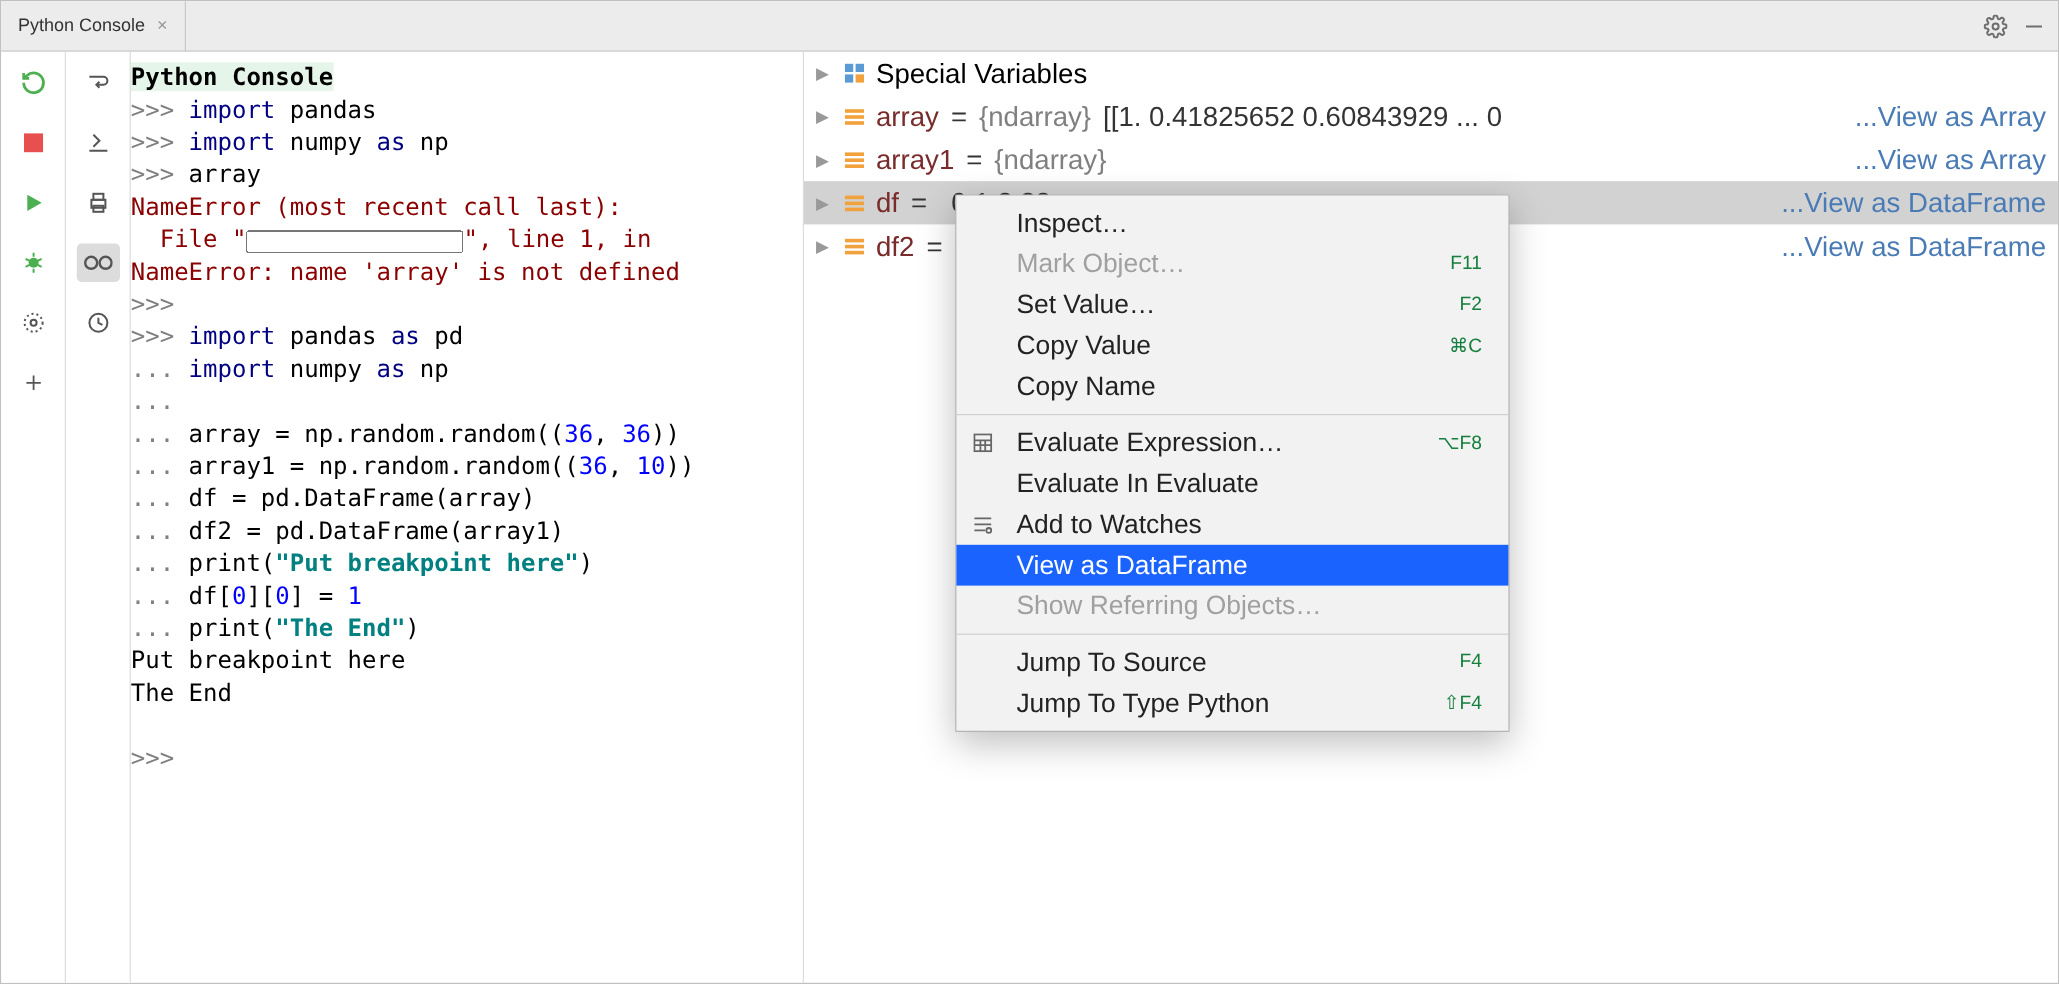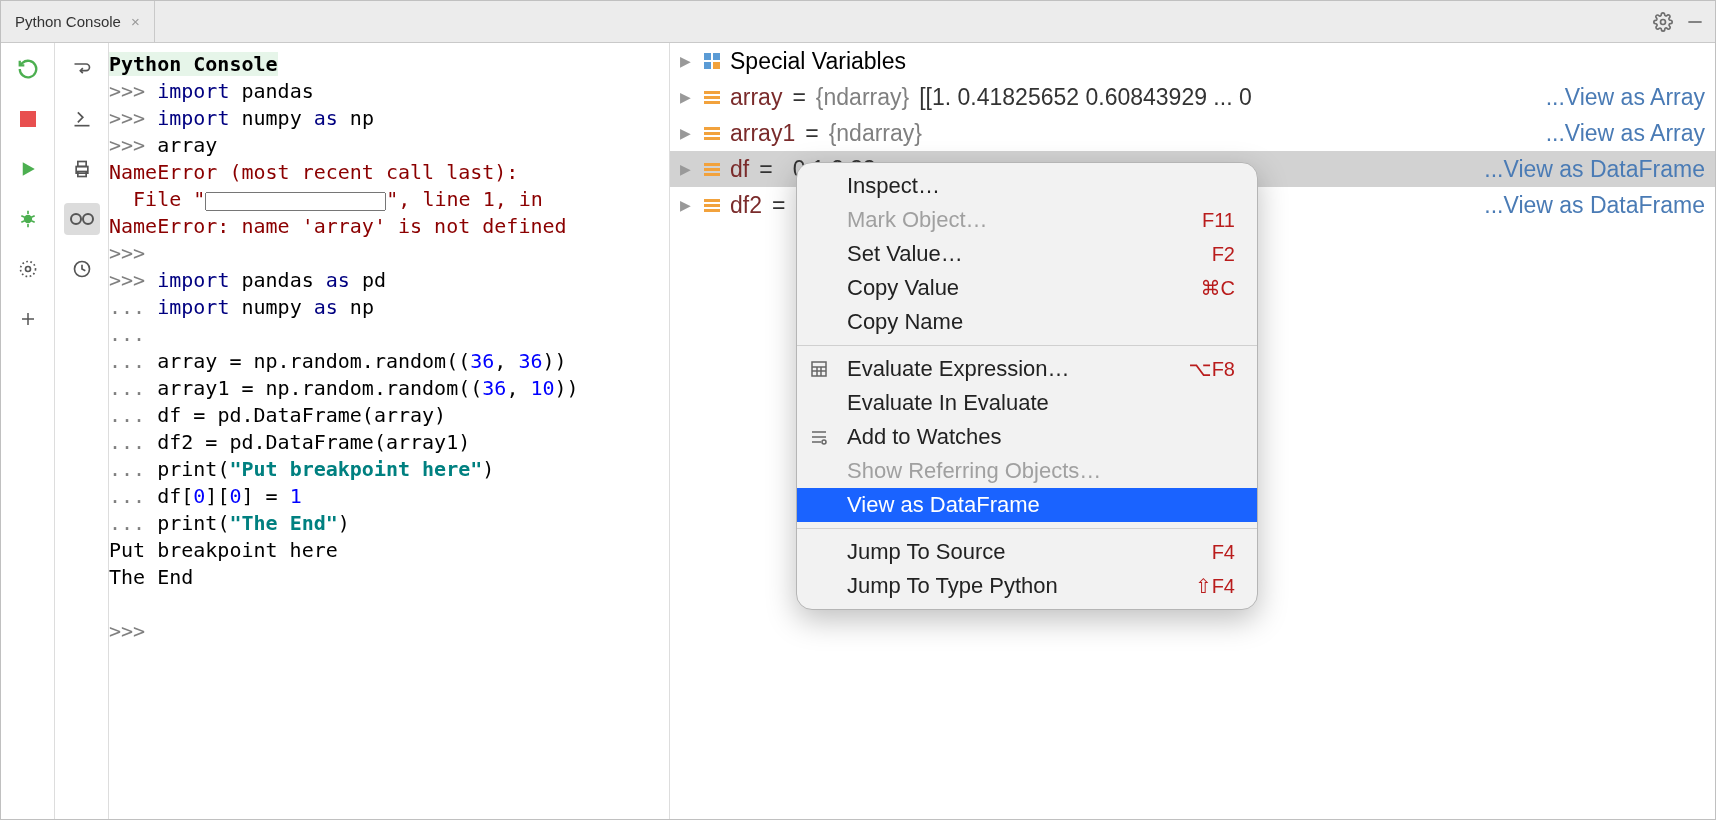--- a/index.html
+++ b/index.html
@@ -111,38 +111,38 @@
 .view-link { color: #4a7bb5; margin-left: auto; white-space: nowrap; }
 
 
 .context-menu {
   position: absolute;
   top: 162px;
   left: 796px;
   width: 462px;
   background: #f2f2f2;
   border: 1px solid #b5b5b5;
-  border-radius: 16px;
+  border-radius: 1px;
   box-shadow: 0 10px 30px rgba(0,0,0,0.25);
   font-size: 22px;
   padding: 6px 0;
   z-index: 10;
 }
 .menu-item {
   display: flex;
   align-items: center;
   height: 34px;
   padding: 0 22px 0 50px;
   position: relative;
   color: #222;
 }
 .menu-item.disabled { color: #a0a0a0; }
 .menu-item.highlighted { background: #1a63ff; color: #fff; }
 .menu-item .menu-icon { position: absolute; left: 14px; width: 22px; text-align:center; color:#666; }
-.menu-item .shortcut { margin-left: auto; color: #b91c1c; font-size: 20px; }
+.menu-item .shortcut { margin-left: auto; color: #15803d; font-size: 16px; }
 .menu-sep { height: 1px; background: #d0d0d0; margin: 6px 0; }
 
 
 svg { display: block; }
 </style>
 </head>
 <body>
 
 <div class="tab-bar">
   <div class="tab">
@@ -382,26 +382,26 @@
       <span class="menu-icon">
         <svg width="16" height="16" viewBox="0 0 16 16" fill="none" stroke="#666" stroke-width="1.5">
           <line x1="1" y1="3" x2="15" y2="3"></line>
           <line x1="1" y1="8" x2="15" y2="8"></line>
           <line x1="1" y1="13" x2="10" y2="13"></line>
           <circle cx="13" cy="13" r="2"></circle>
         </svg>
       </span>
       <span>Add to Watches</span>
     </div>
+    <div class="menu-item highlighted">
+      <span>View as DataFrame</span>
+    </div>
     <div class="menu-item disabled">
       <span>Show Referring Objects…</span>
     </div>
-    <div class="menu-item highlighted">
-      <span>View as DataFrame</span>
-    </div>
     <div class="menu-sep"></div>
     <div class="menu-item">
       <span>Jump To Source</span>
       <span class="shortcut">F4</span>
     </div>
     <div class="menu-item">
       <span>Jump To Type Python</span>
       <span class="shortcut">⇧F4</span>
     </div>
   </div>

